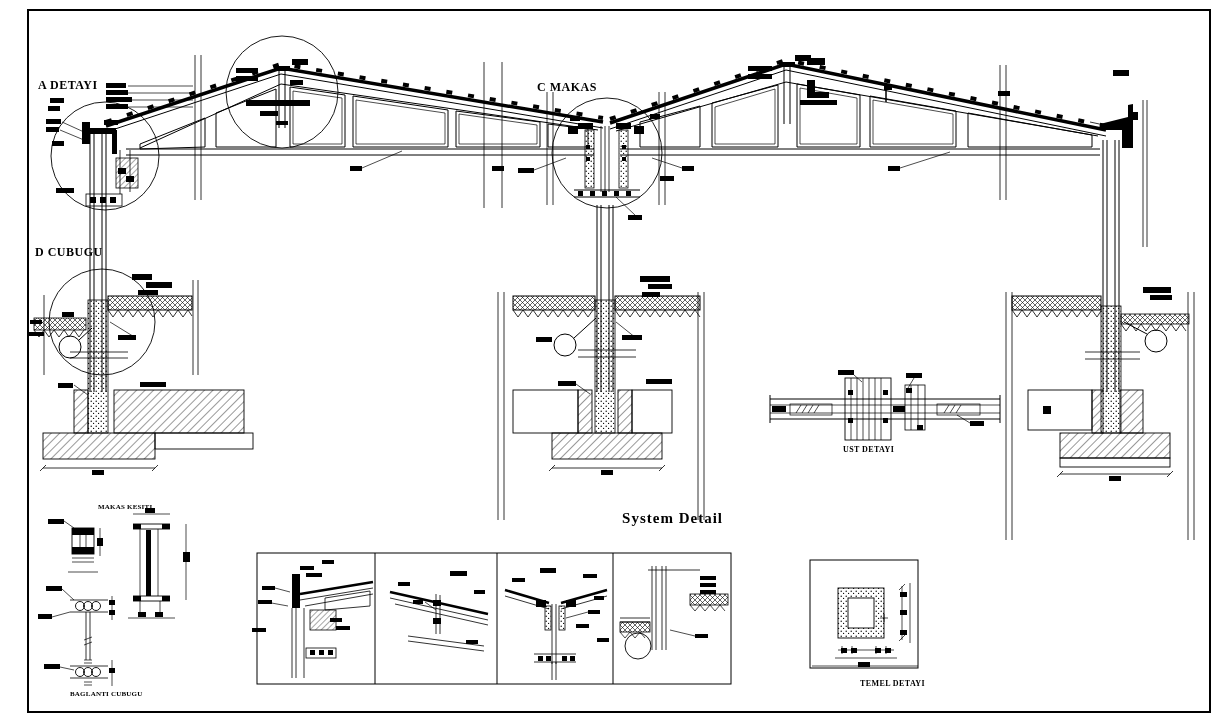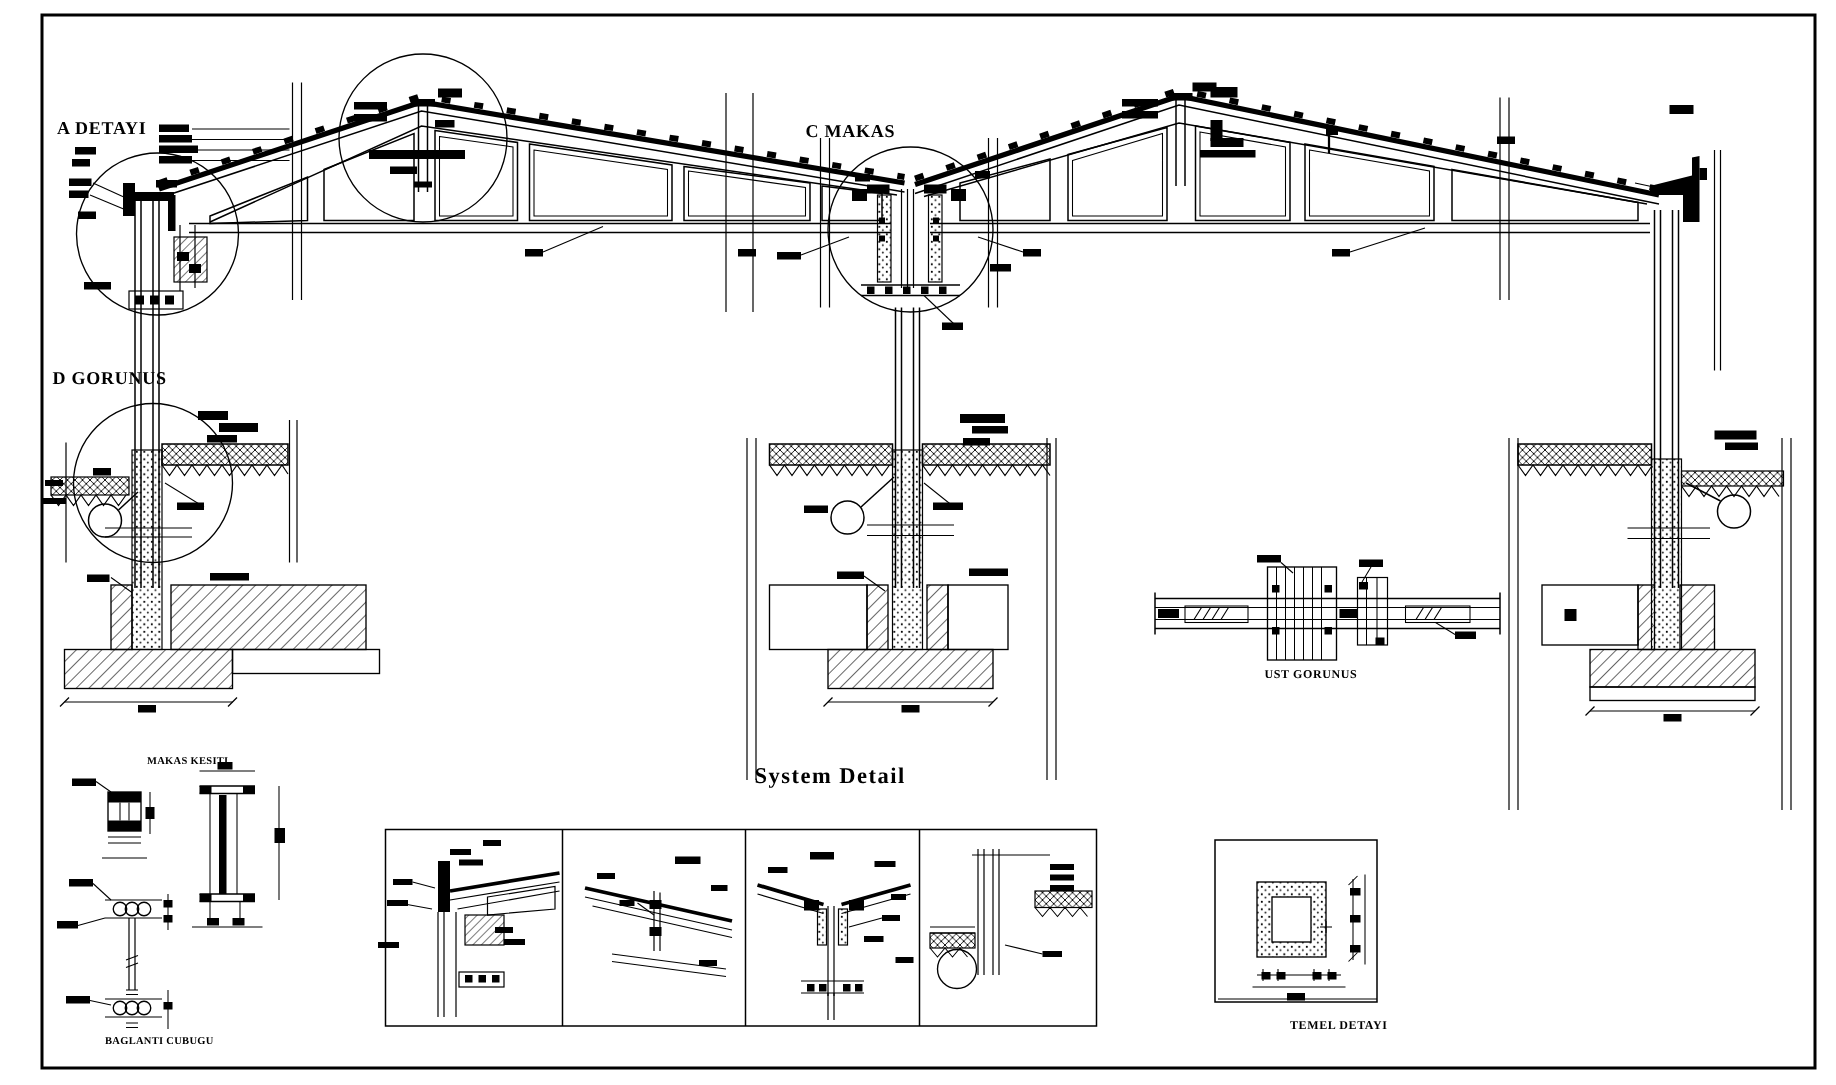--- a/index.html
+++ b/index.html
@@ -1,21 +1,21 @@
 <!DOCTYPE html>
 <html><head>
 <meta charset="utf-8">
 <style>
   html,body{margin:0;padding:0;background:#ffffff;}
   #canvas{position:relative;width:1224px;height:723px;background:#ffffff;overflow:hidden;
           font-family:Liberation Serif, serif;color:#000;}
   #canvas svg{position:absolute;left:0;top:0;}
   .lbl{position:absolute;font-weight:bold;color:#000;white-space:nowrap;letter-spacing:.5px;}
   .lbl-lg{font-size:12px;}
-  .lbl-title{font-size:15px;letter-spacing:1px;text-align:left;width:220px;}
+  .lbl-title{font-size:15px;letter-spacing:1px;text-align:right;width:220px;}
   .lbl-sm{font-size:8px;letter-spacing:.4px;}
   .lbl-xs{font-size:7px;letter-spacing:.2px;}
 </style>
 </head>
 <body>
 
 <div id="canvas">
 
 <svg width="1224" height="723" viewBox="0 0 1224 723">
   <defs>
@@ -563,25 +563,25 @@
       <rect x="695" y="634" width="13" height="4" fill="#000" stroke="none"></rect>
       <line x1="695" y1="636" x2="670" y2="630" stroke-width="0.7"></line>
     </g>
   </g>
 </svg>
 
 <div class="lbl lbl-lg" style="left:38px;top:78px;">A DETAYI</div>
 
 <div class="lbl lbl-lg" style="left:537px;top:80px;">C MAKAS</div>
 
-<div class="lbl lbl-lg" style="left:35px;top:245px;">D GORUNUS</div>
+<div class="lbl lbl-lg" style="left:35px;top:245px;">D CUBUGU</div>
 
 <div class="lbl lbl-title" style="left:503px;top:510px;">System Detail</div>
 
-<div class="lbl lbl-sm" style="left:843px;top:445px;">UST GORUNUS</div>
+<div class="lbl lbl-sm" style="left:843px;top:445px;">UST DETAYI</div>
 
 <div class="lbl lbl-sm" style="left:860px;top:679px;">TEMEL DETAYI</div>
 
 <div class="lbl lbl-xs" style="left:98px;top:503px;">MAKAS KESITI</div>
 
 <div class="lbl lbl-xs" style="left:70px;top:690px;">BAGLANTI CUBUGU</div>
 
 </div>
 
 </body></html>

